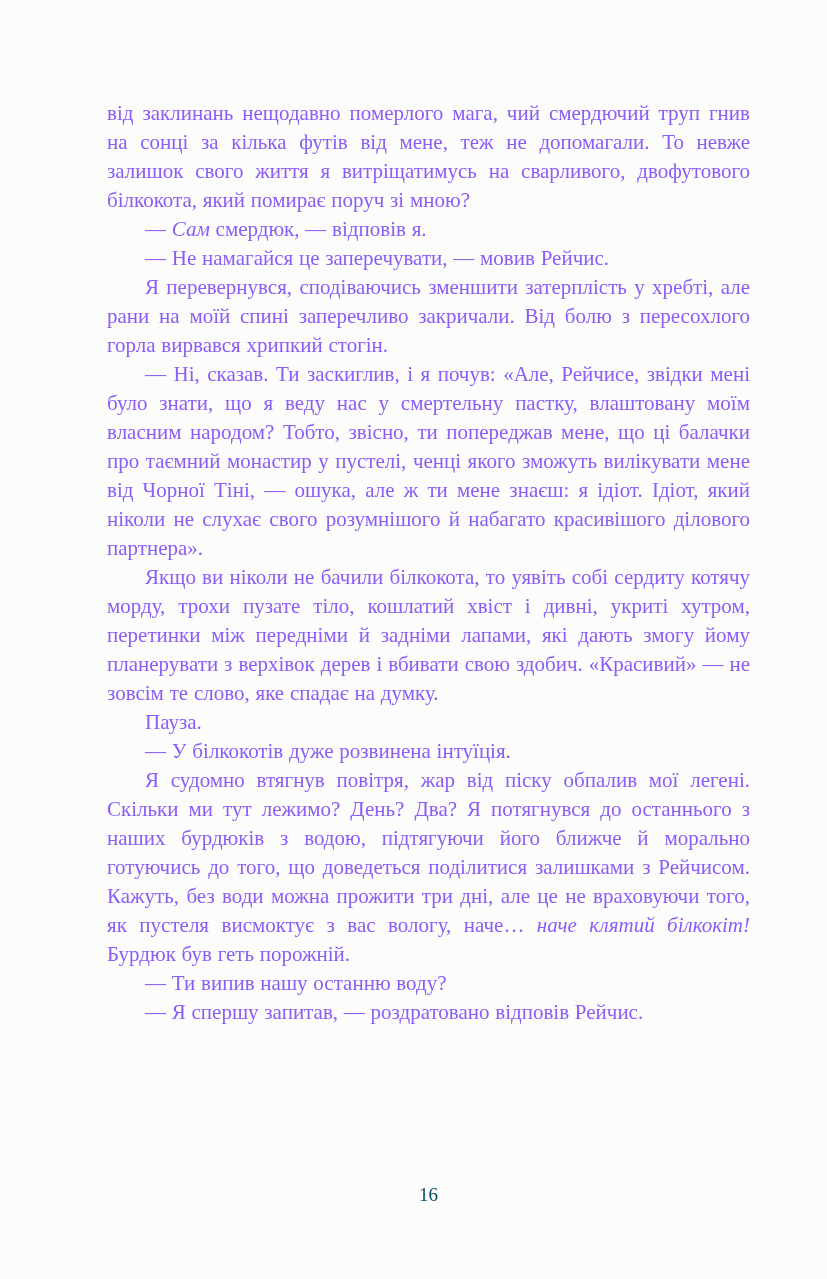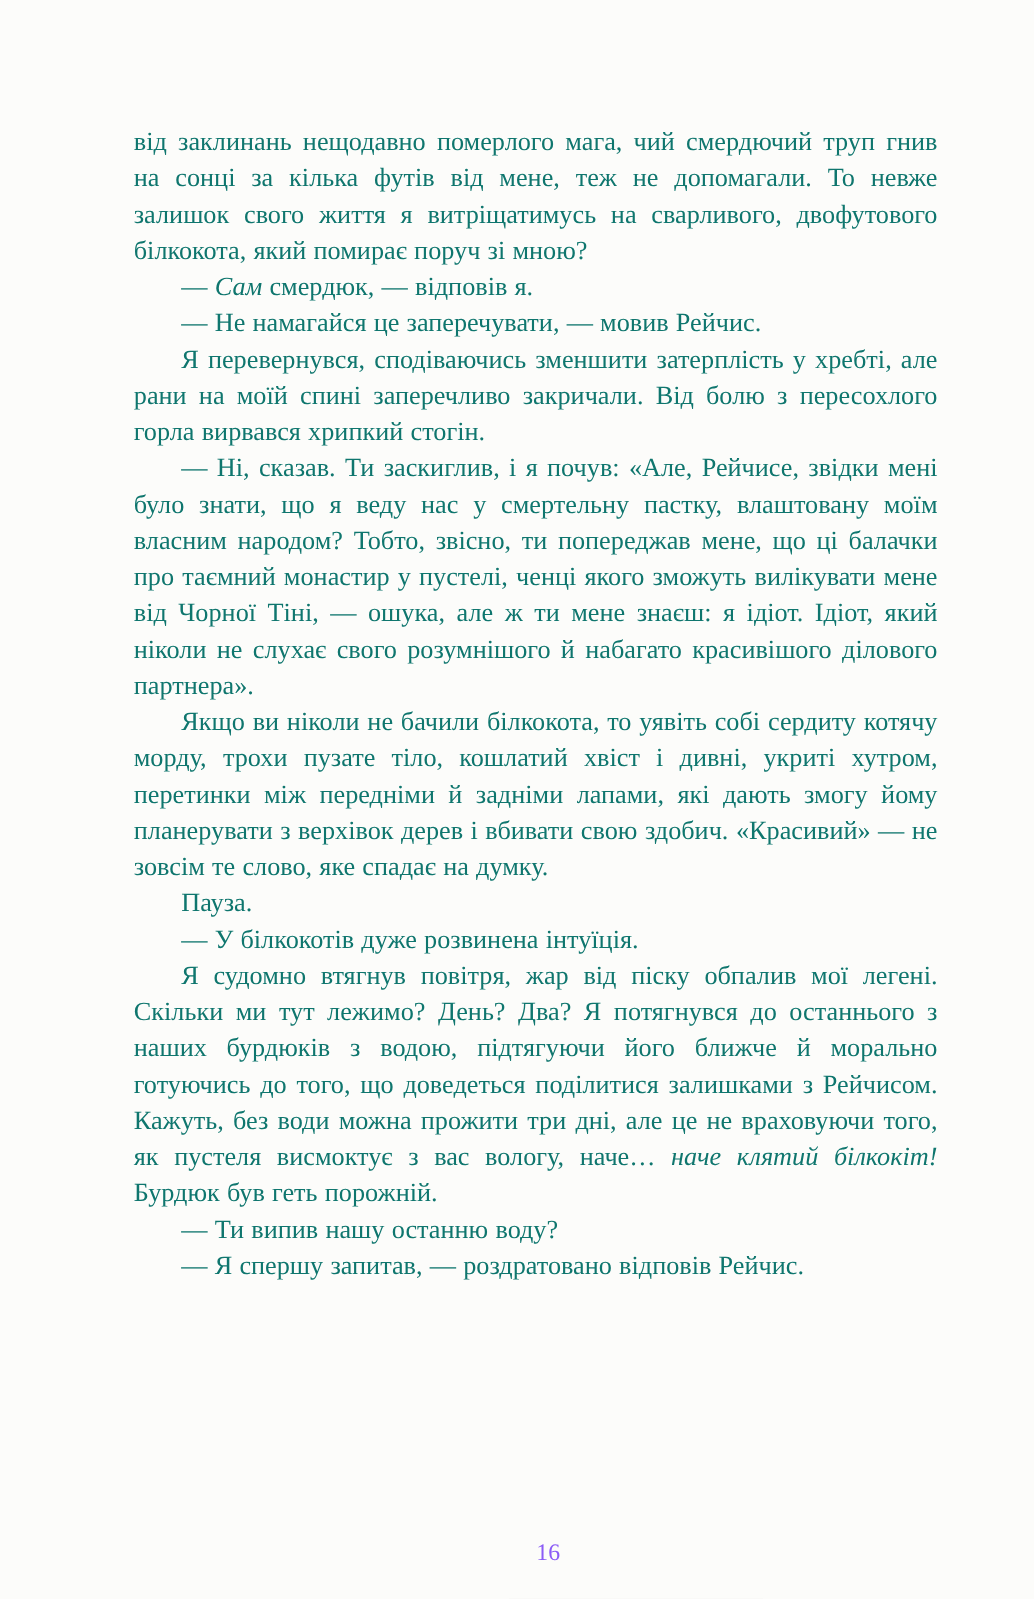--- a/index.html
+++ b/index.html
@@ -24,37 +24,36 @@
   .text-block {
     width: 643px;
   }
   p.para {
     margin: 0;
     padding: 0;
     text-indent: 38px;
     text-align: justify;
     font-size: 21px;
     line-height: 29px;
-    color: #0f766e;
+    color: #8b5cf6;
     word-spacing: 0.5px;
   }
   p.para.no-indent {
     text-indent: 0;
   }
   p.para em {
   }
   .page-number {
     position: absolute;
-    left: 117px;
+    left: 107px;
     width: 643px;
     top: 1184px;
     text-align: center;
     font-size: 19px;
-    color: #8b5cf6;
-    margin-top: 48px;
+    color: #0c4a6e;
   }
 </style>
 </head>
 <body>
 
 <div class="page">
   <div class="text-block">
       <p class="para no-indent"><span>від заклинань нещодавно померлого мага, чий смердючий труп гнив на сонці за кілька футів від мене, теж не допомагали. То невже залишок свого життя я витріщатимусь на сварливого, двофутового білкокота, який помирає поруч зі мною?</span></p>
       <p class="para"><span>— </span><em>Сам</em><span> смердюк, — відповів я.</span></p>
       <p class="para"><span>— Не намагайся це заперечувати, — мовив Рейчис.</span></p>

